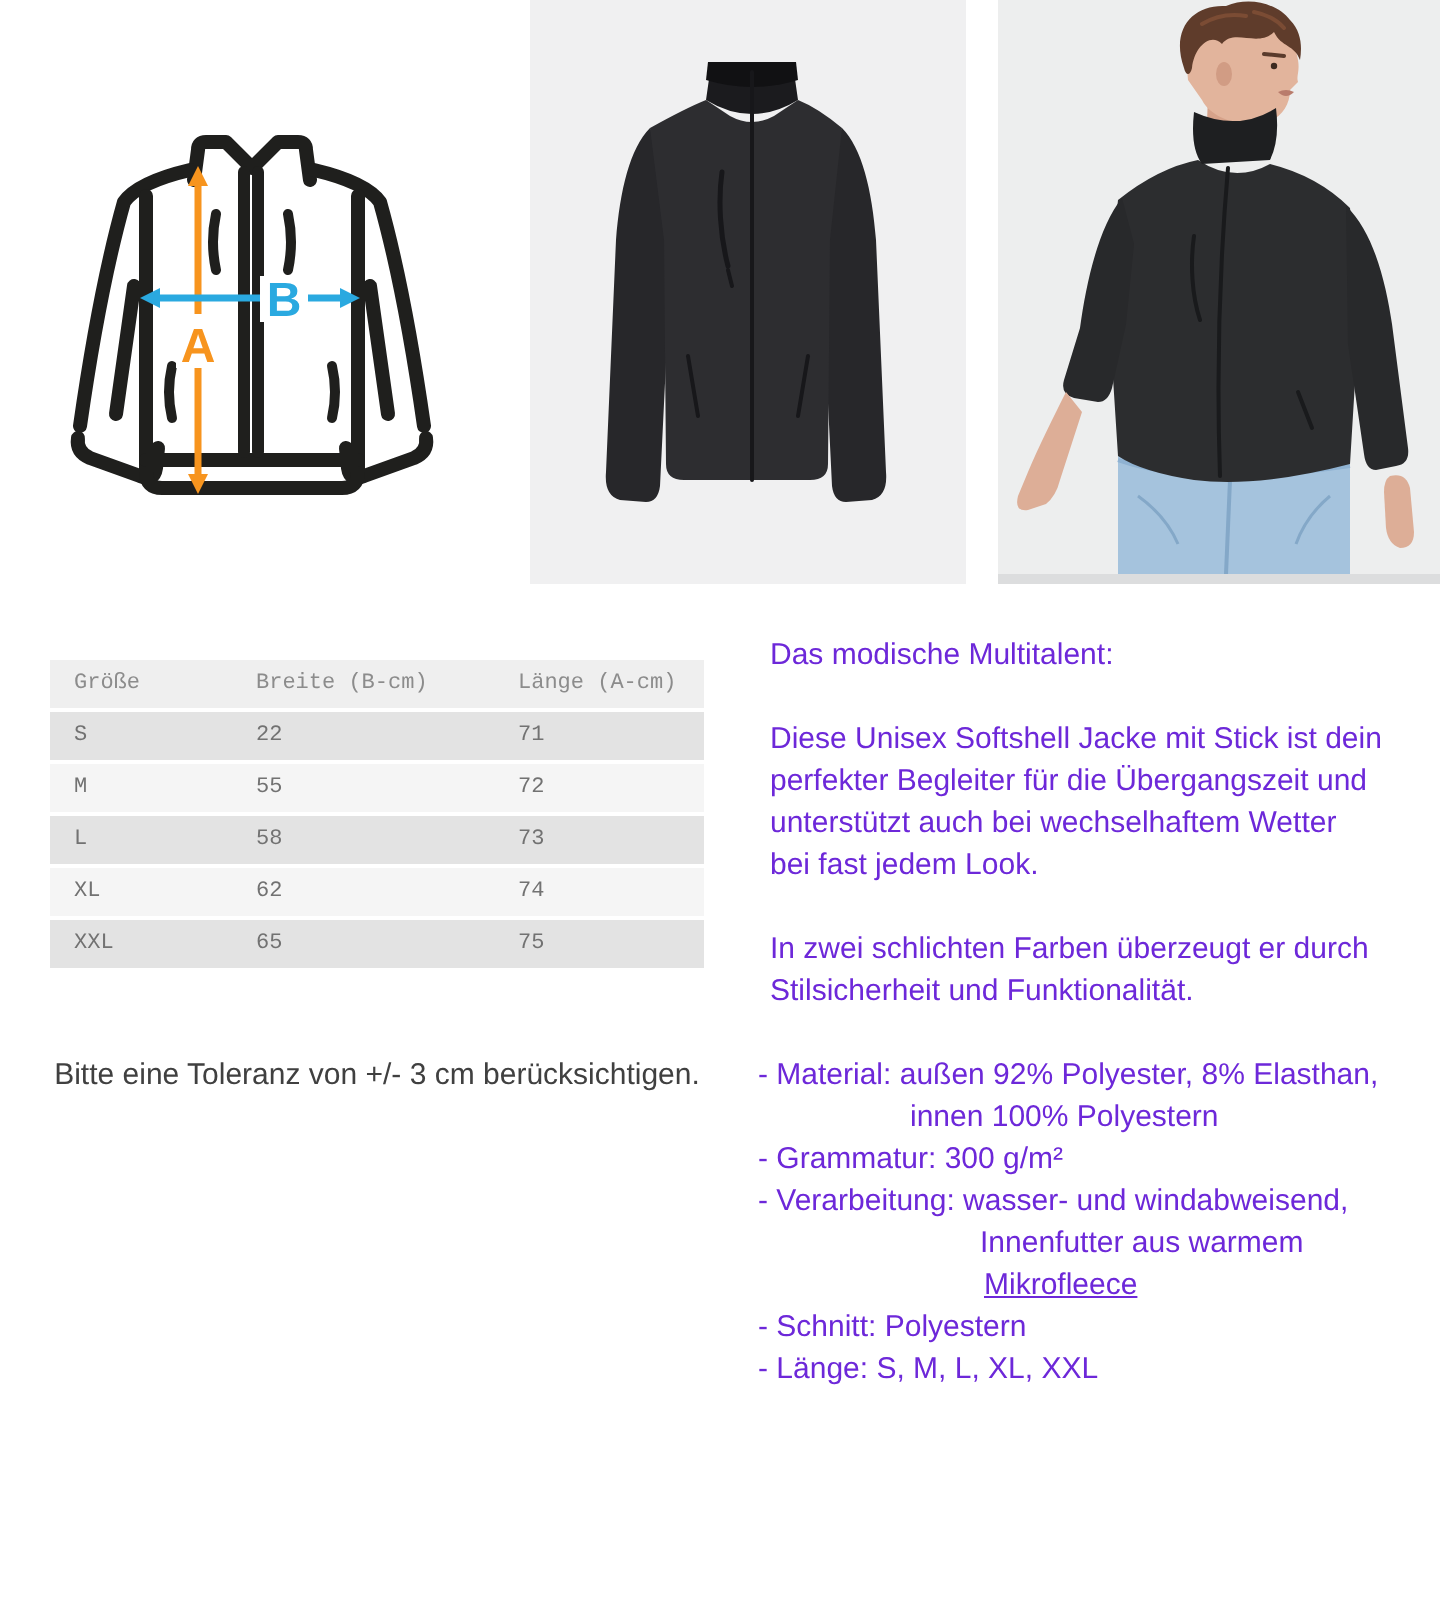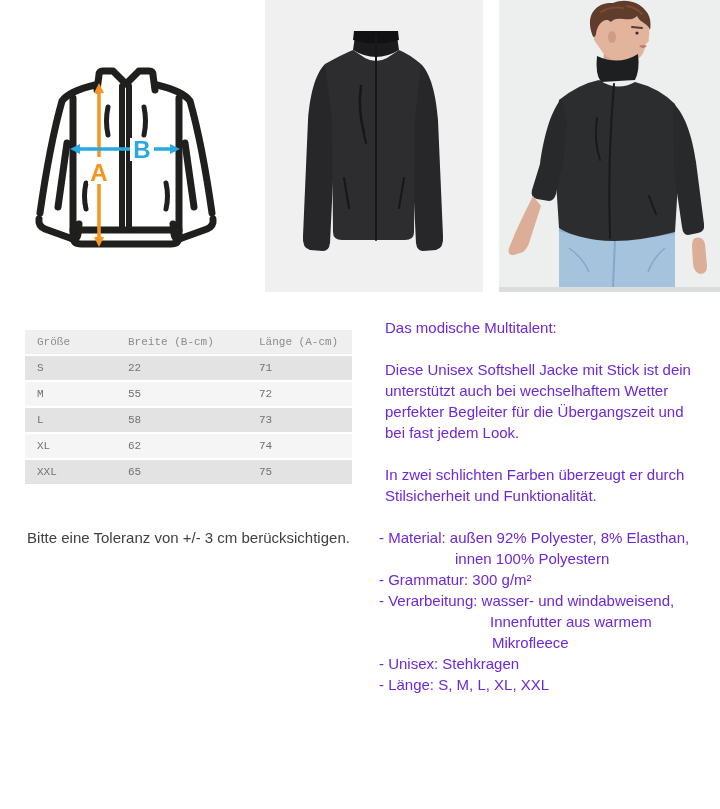--- a/index.html
+++ b/index.html
@@ -31,21 +31,21 @@
     font-size:15px;color:#404040;}
 
   
   .description{left:379px;top:317px;width:341px;font-size:15px;
     line-height:21px;color:#6d28d9;}
   .d-line{height:21px;white-space:nowrap;}
   .d-sp{height:21px;}
   .pad{padding-left:6px;}
   .ind-a{padding-left:76px;}
   .ind-b{padding-left:111px;}
-  .ind-c{padding-left:113px;}
+  .ind-c{padding-left:113px;text-decoration:underline;}
 </style>
 </head>
 <body>
 
 <div class="abs panel-diagram">
   <svg width="262" height="292" viewBox="0 0 262 292">
     <g fill="none" stroke="#1f1f1d" stroke-width="7" stroke-linecap="round" stroke-linejoin="round">
 
       <path d="M97,90 L99,75 Q99,71 103,71 L113,71 L126,84 L139,71 L149,71 Q153,71 153,75 L155,90"></path>
 
@@ -181,28 +181,28 @@
     <div>75</div>
   </div>
 </div>
 
 <div class="abs tolerance">Bitte eine Toleranz von +/- 3 cm berücksichtigen.</div>
 
 <div class="abs description">
   <div class="d-line pad">Das modische Multitalent:</div>
   <div class="d-sp"></div>
   <div class="d-line pad">Diese Unisex Softshell Jacke mit Stick ist dein</div>
+  <div class="d-line pad">perfekter Begleiter für die Übergangszeit und</div>
   <div class="d-line pad">unterstützt auch bei wechselhaftem Wetter</div>
-  <div class="d-line pad">perfekter Begleiter für die Übergangszeit und</div>
   <div class="d-line pad">bei fast jedem Look.</div>
   <div class="d-sp"></div>
   <div class="d-line pad">In zwei schlichten Farben überzeugt er durch</div>
   <div class="d-line pad">Stilsicherheit und Funktionalität.</div>
   <div class="d-sp"></div>
   <div class="d-line">- Material: außen 92% Polyester, 8% Elasthan,</div>
   <div class="d-line ind-a">innen 100% Polyestern</div>
   <div class="d-line">- Grammatur: 300 g/m²</div>
   <div class="d-line">- Verarbeitung: wasser- und windabweisend,</div>
   <div class="d-line ind-b">Innenfutter aus warmem</div>
   <div class="d-line ind-c">Mikrofleece</div>
-  <div class="d-line">- Unisex: Stehkragen</div>
+  <div class="d-line">- Schnitt: Polyestern</div>
   <div class="d-line">- Länge: S, M, L, XL, XXL</div>
 </div>
 
 </body></html>

